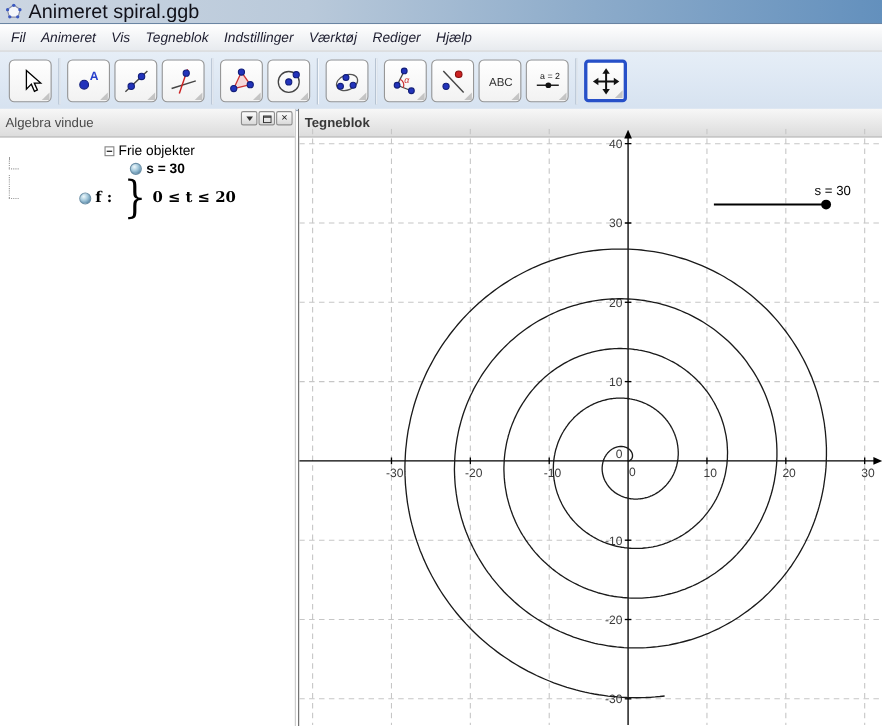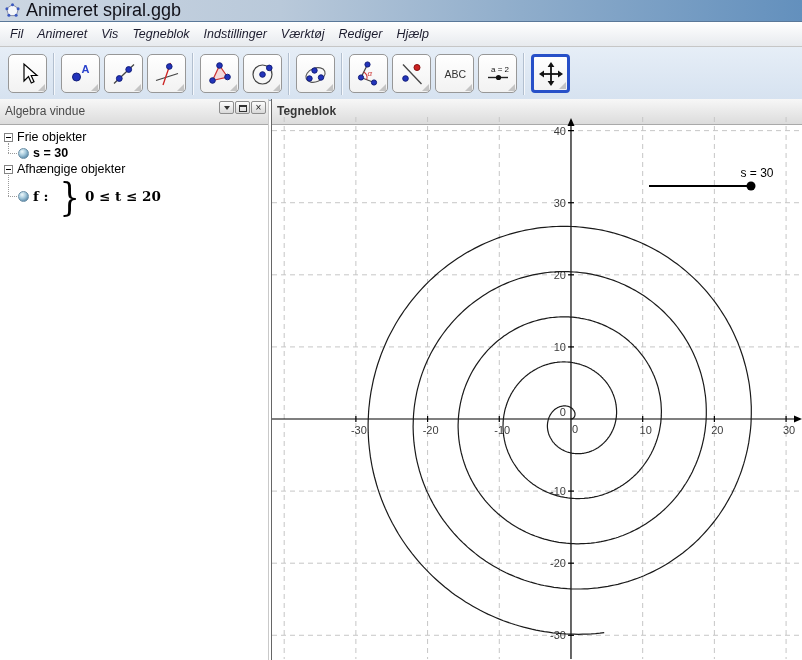--- a/index.html
+++ b/index.html
@@ -37,21 +37,21 @@
     border-left:1px solid #666;}
   .graphics .panel-header{font-weight:bold;color:#383838;}
   .hdr-btns{position:absolute;right:2px;top:2px;display:flex;gap:1px;}
   .hdr-btn{box-sizing:border-box;width:15px;height:13px;border:1px solid #8d8d8d;border-radius:2px;
     background:linear-gradient(#fdfdfd,#d9d9d9);display:flex;align-items:center;justify-content:center;
     font-size:9px;color:#222;line-height:1;}
   .tri-down{width:0;height:0;border-left:3px solid transparent;border-right:3px solid transparent;
     border-top:4px solid #333;}
   
   .tree{padding-top:4px;font-size:12.5px;color:#000;}
-  .tree-row{display:flex;align-items:center;min-height:14px;padding:1px 0 1px 4px;}
+  .tree-row{display:flex;align-items:center;min-height:14px;padding:1px 0 1px 4px;justify-content:center;}
   .expander{box-sizing:border-box;width:9px;height:9px;border:1px solid #848484;background:#fff;
     position:relative;flex:0 0 9px;margin-right:4px;}
   .expander::after{content:"";position:absolute;left:1px;right:1px;top:3px;height:1px;background:#000;}
   .tree-child{position:relative;padding-left:18px;}
   .tree-child::before{content:"";position:absolute;left:8px;top:-2px;bottom:50%;
     border-left:1px dotted #9a9a9a;}
   .tree-child::after{content:"";position:absolute;left:8px;top:50%;width:9px;
     border-top:1px dotted #9a9a9a;}
   .marble{width:11px;height:11px;border-radius:50%;flex:0 0 11px;margin-right:4px;
     background:radial-gradient(circle at 35% 30%,#eef8fb 0%,#a8cbdd 40%,#5d8cab 80%,#49758f 100%);
@@ -225,24 +225,20 @@
         </span>
       </div>
       <div class="tree">
         <div class="tree-row">
           <span class="expander"></span>
           <span>Frie objekter</span>
         </div>
         <div class="tree-row tree-child">
           <span class="marble"></span>
           <span class="bold-val">s = 30</span>
-        </div>
-        <div class="tree-row">
-          <span class="expander"></span>
-          <span>Afhængige objekter</span>
         </div>
         <div class="tree-row tree-child f-row">
           <span class="marble"></span>
           <span class="f-name">f :</span>
           <span class="brace">}</span>
           <span class="cond">0 ≤ t ≤ 20</span>
         </div>
       </div>
     </div>
 

